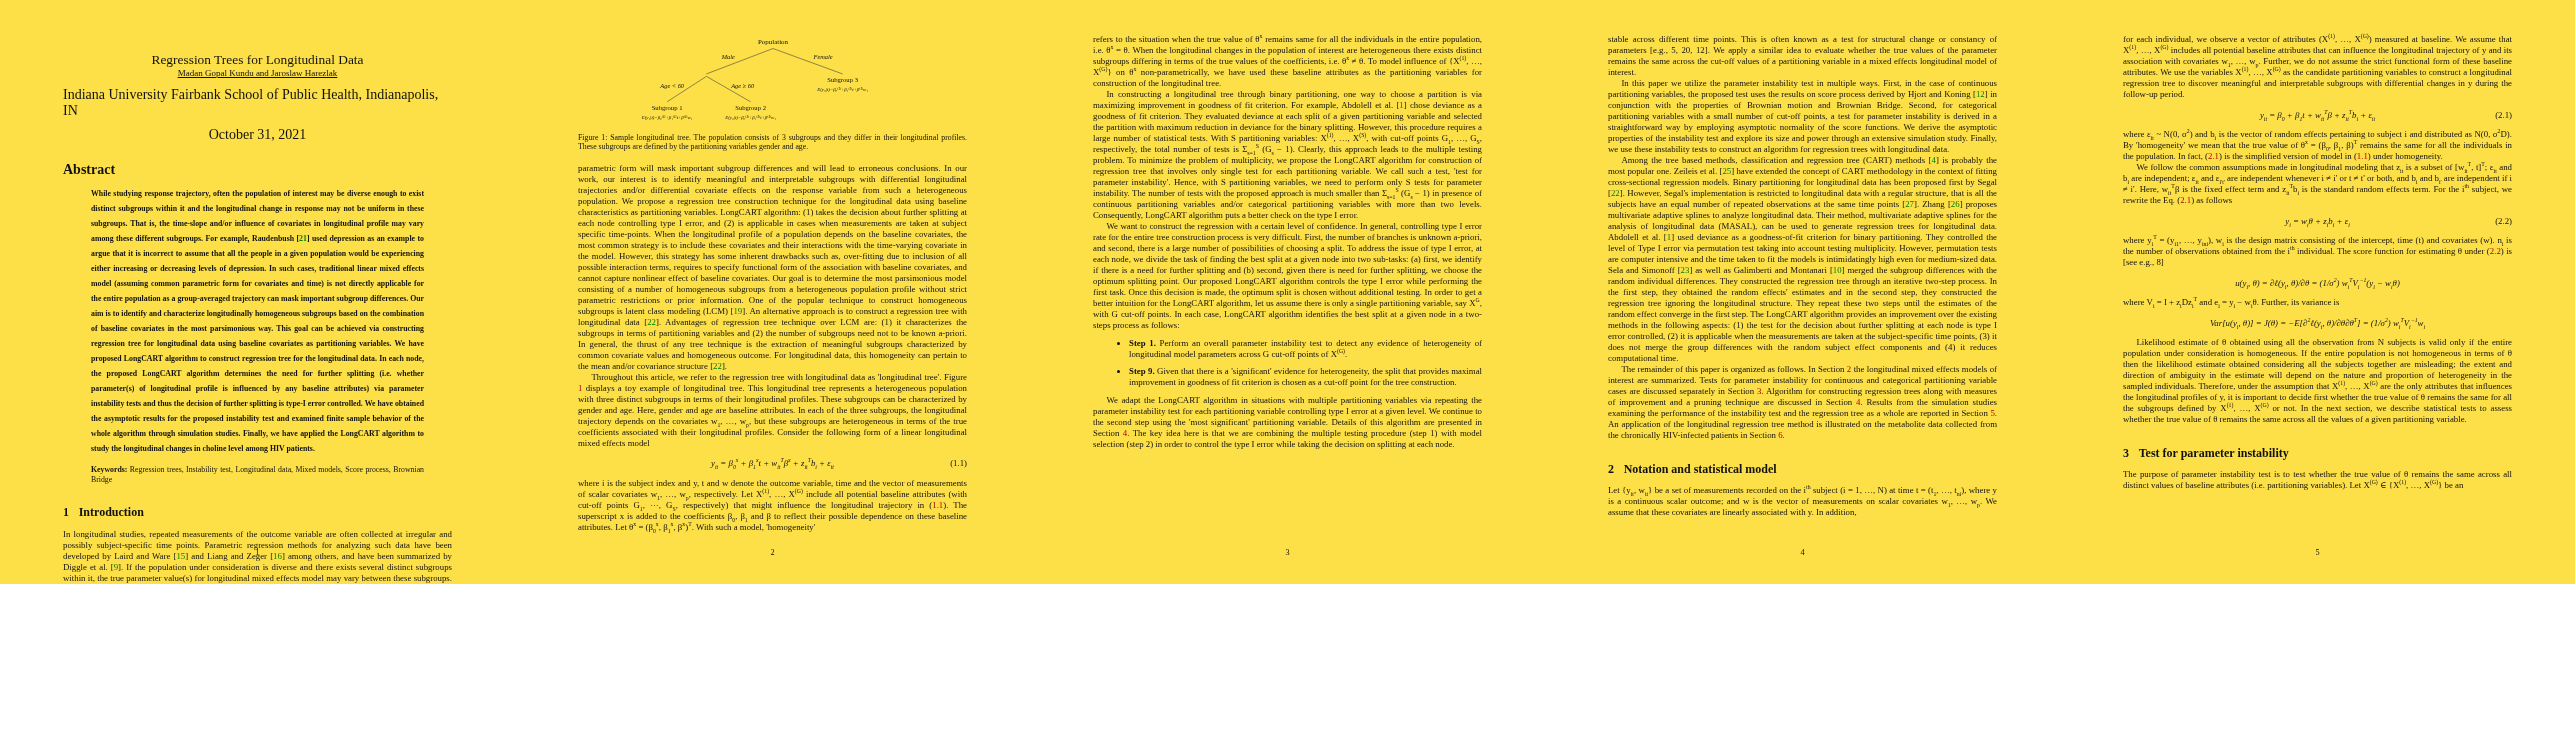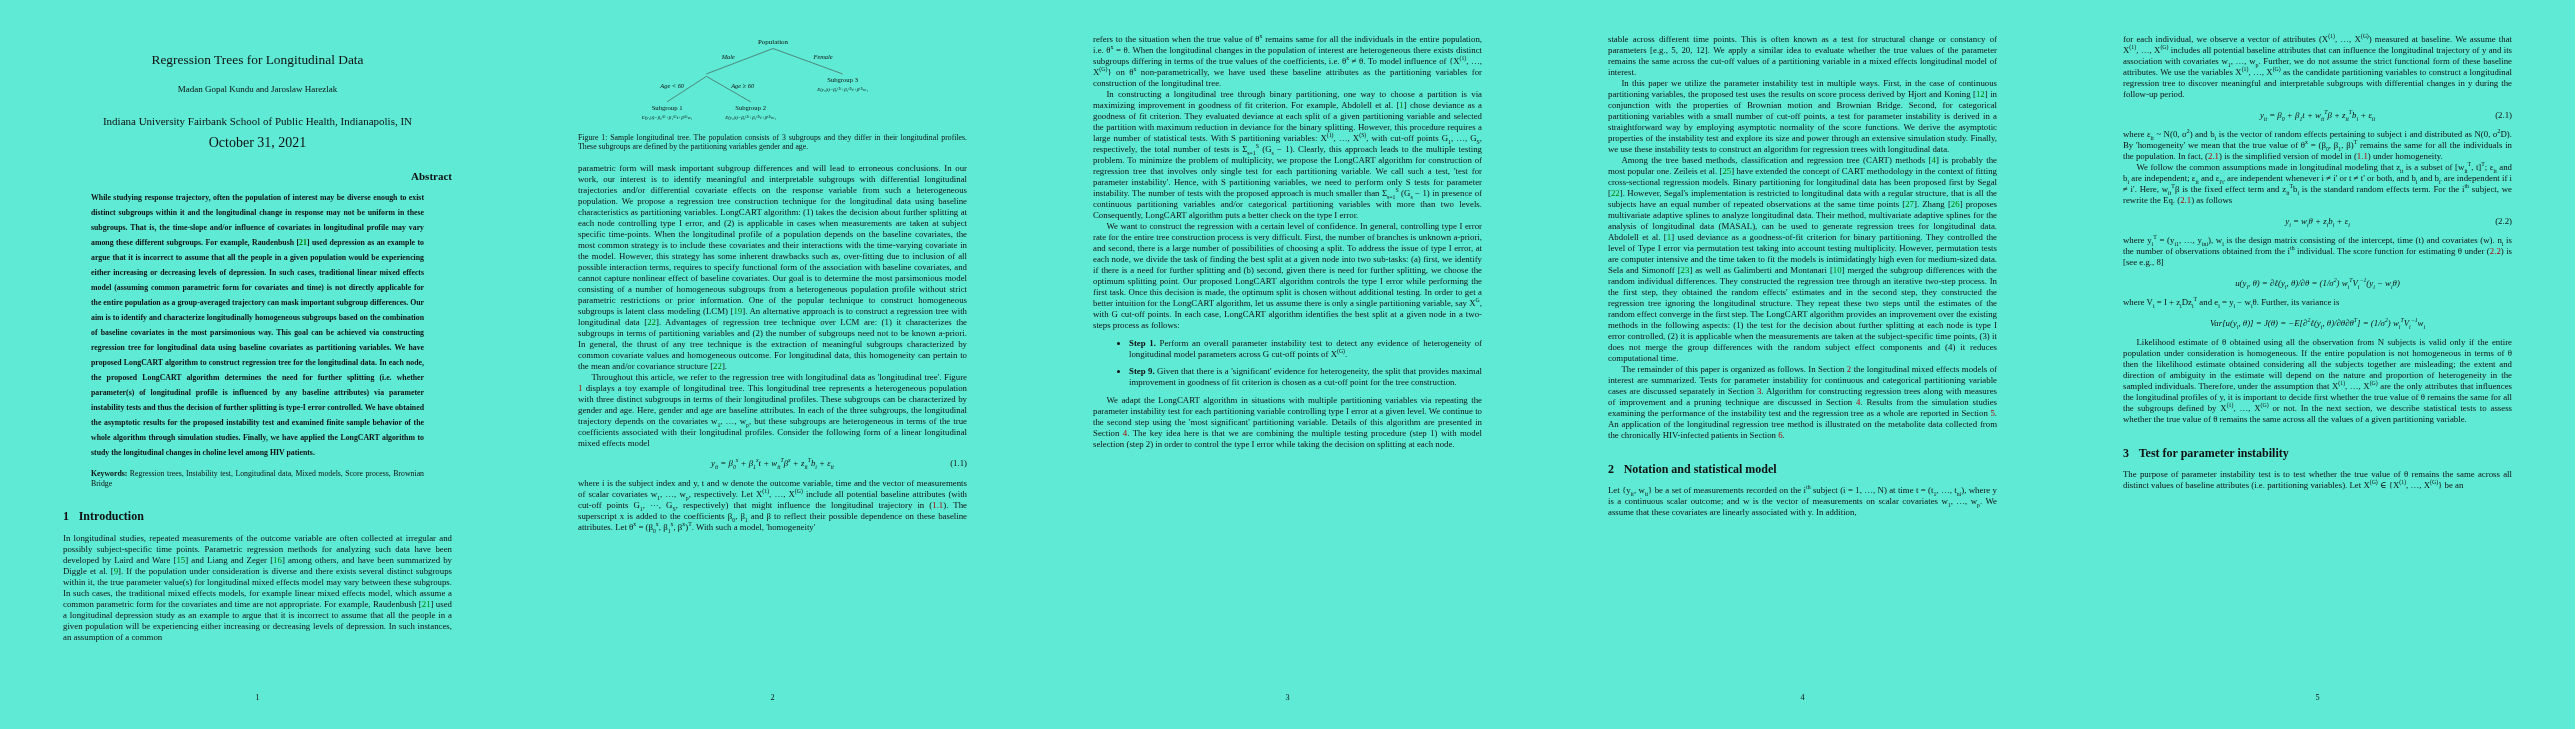--- a/index.html
+++ b/index.html
@@ -6,34 +6,34 @@
   html,body{margin:0;padding:0;background:#ffffff;}
   body{width:2576px;height:729px;position:relative;overflow:hidden;
        font-family:"Liberation Serif","DejaVu Serif",serif;color:#111;}
 
   
   .arxiv-stamp{position:absolute;left:9.7px;top:341px;transform:rotate(-90deg);
        transform-origin:0 0;white-space:nowrap;font-size:15px;letter-spacing:0.3px;
        font-family:"Liberation Sans","DejaVu Sans",sans-serif;color:var(--arxiv,#8b1d1d);}
 
   .pages{display:flex;width:2576px;height:729px;}
-  .page{position:relative;flex:0 0 515px;width:515px;height:729px;background:#5eead4;overflow:hidden;}
+  .page{position:relative;flex:0 0 515px;width:515px;height:584px;background:#fde047;overflow:hidden;}
   .inner{position:absolute;left:63px;right:63px;top:0;}
   .cont .inner{padding-top:34px;}
 
   p.body{font-size:8.8px;line-height:11px;text-align:justify;margin:0;}
   p.indent{text-indent:13.4px;}
   .page-num{position:absolute;bottom:27px;left:0;right:0;text-align:center;font-size:8.2px;}
 
   
   .title{margin:52px 0 0;text-align:center;font-size:13.4px;font-weight:normal;}
-  .authors{margin-top:16px;text-align:center;font-size:9px;}
-  .affiliation{margin-top:21px;text-align:center;font-size:11px;}
+  .authors{text-align:center;font-size:9px;text-decoration:underline;}
+  .affiliation{margin-top:9px;font-size:14px;}
   .date{margin-top:8px;text-align:center;font-size:14px;}
-  .abs-head{margin-top:19.4px;text-align:right;font-weight:bold;font-size:11px;}
+  .abs-head{margin-top:19.4px;text-align:left;font-weight:bold;font-size:14px;}
   .abstract{margin:7.3px 28px 0;font-size:7.8px;line-height:15px;text-align:justify;font-weight:bold;}
   .keywords{margin:9.7px 28px 0;font-size:7.8px;line-height:9.5px;text-align:justify;}
 
   h2.sec{font-size:12px;font-weight:bold;margin:20.7px 0 8.5px;}
   h2.sec .secnum{margin-right:9.7px;}
 
   
   .figure{margin:0;text-align:center;}
   .figure svg text{font-family:"Liberation Serif","DejaVu Serif","DejaVu Sans",serif;fill:#111;}
   .t-node{font-size:11.5px;}

